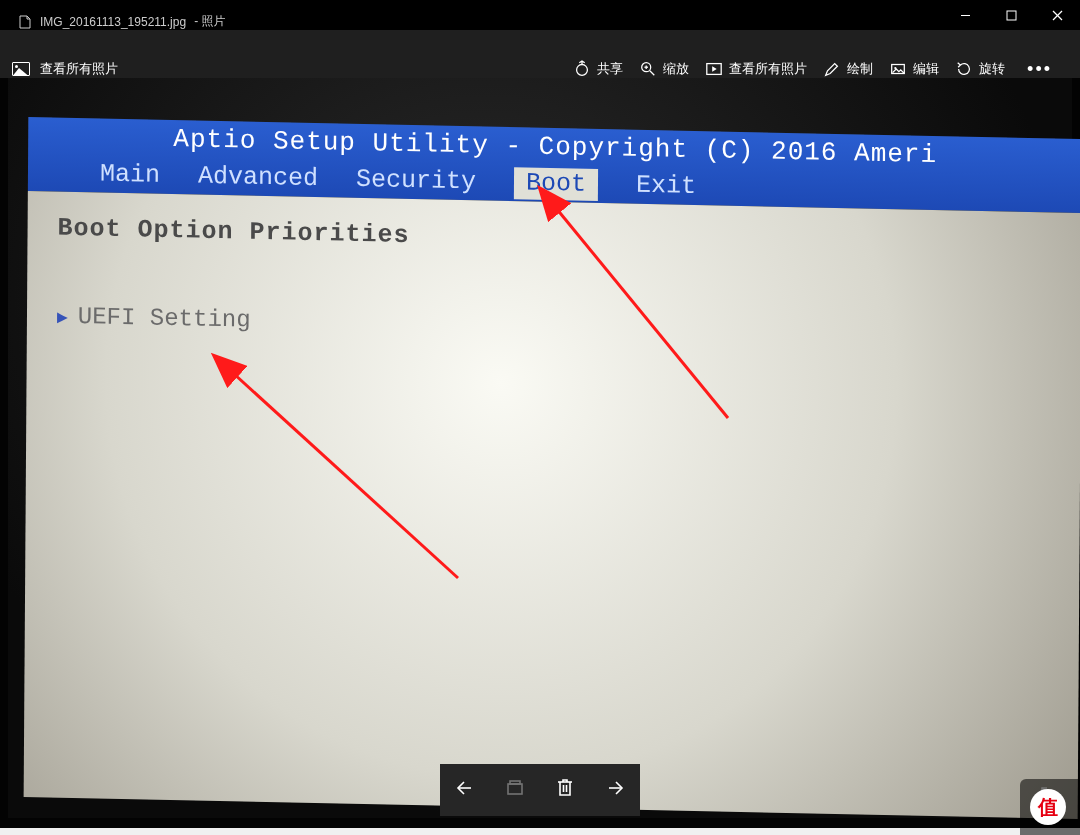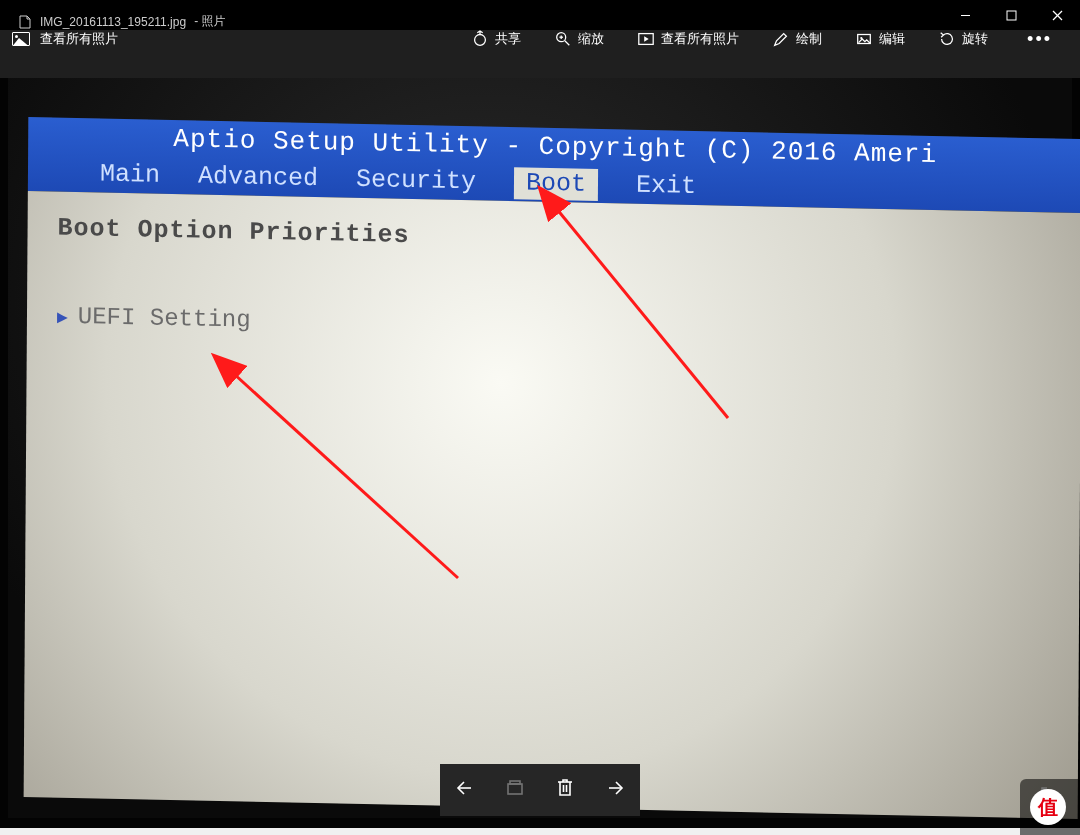--- a/index.html
+++ b/index.html
@@ -10,27 +10,27 @@
   
   .titlebar { height:30px; background:#000; display:flex; align-items:flex-end; color:#ccc; font-size:12px; }
   .titlebar .title-area { display:flex; align-items:center; padding-left:18px; gap:8px;}
   .titlebar .doc-icon { width:14px; height:14px; display:flex; align-items:center; justify-content:center;}
   .titlebar-spacer { flex:1; }
   .win-controls { display:flex; height:30px; }
   .win-btn { width:46px; height:30px; display:flex; align-items:center; justify-content:center; color:#fff;}
   .win-btn svg { stroke:#fff; }
   
   
-  .commandbar { height:48px; background:#1f1f1f; display:flex; align-items:flex-start; padding:0 12px; color:#fff; font-size:13px; }
+  .commandbar { height:48px; background:#1f1f1f; display:flex; align-items:flex-end; padding:0 12px; color:#fff; font-size:13px; }
   .commandbar .left-group { display:flex; align-items:center; gap:10px; }
   .commandbar .photo-icon { width:18px; height:14px; border:1.5px solid #fff; border-radius:1px; position:relative; overflow:hidden;}
   .commandbar .photo-icon::before { content:""; position:absolute; left:2px; top:2px; width:3px; height:3px; background:#fff; border-radius:50%;}
   .commandbar .photo-icon::after { content:""; position:absolute; left:-2px; bottom:-3px; width:0;height:0;border-left:8px solid transparent;border-right:12px solid transparent;border-bottom:10px solid #fff;}
   .cmd-spacer { flex:1; }
-  .cmd-group { display:flex; align-items:center; gap:33px; padding-right:10px;}
+  .cmd-group { display:flex; align-items:center; gap:16px; padding-right:10px;}
   .cmd-item { display:flex; align-items:center; gap:6px; font-size:13px; color:#fff; }
   .cmd-item .ic { width:18px; height:18px; display:flex; align-items:center; justify-content:center;}
   .cmd-item svg { stroke:#fff; fill:none; stroke-width:1.4;}
   .more-dots { font-size:18px; letter-spacing:2px; line-height:1; padding:0 6px;}
   
   
   .viewport { position:absolute; top:78px; left:0; right:0; bottom:0; background:#030303; overflow:hidden;}
   .photo-frame { position:absolute; left:8px; top:0; width:1064px; height:740px; background:radial-gradient(ellipse at 45% 30%, #2b2b2b 0%, #0a0a0a 70%); }
   
   

